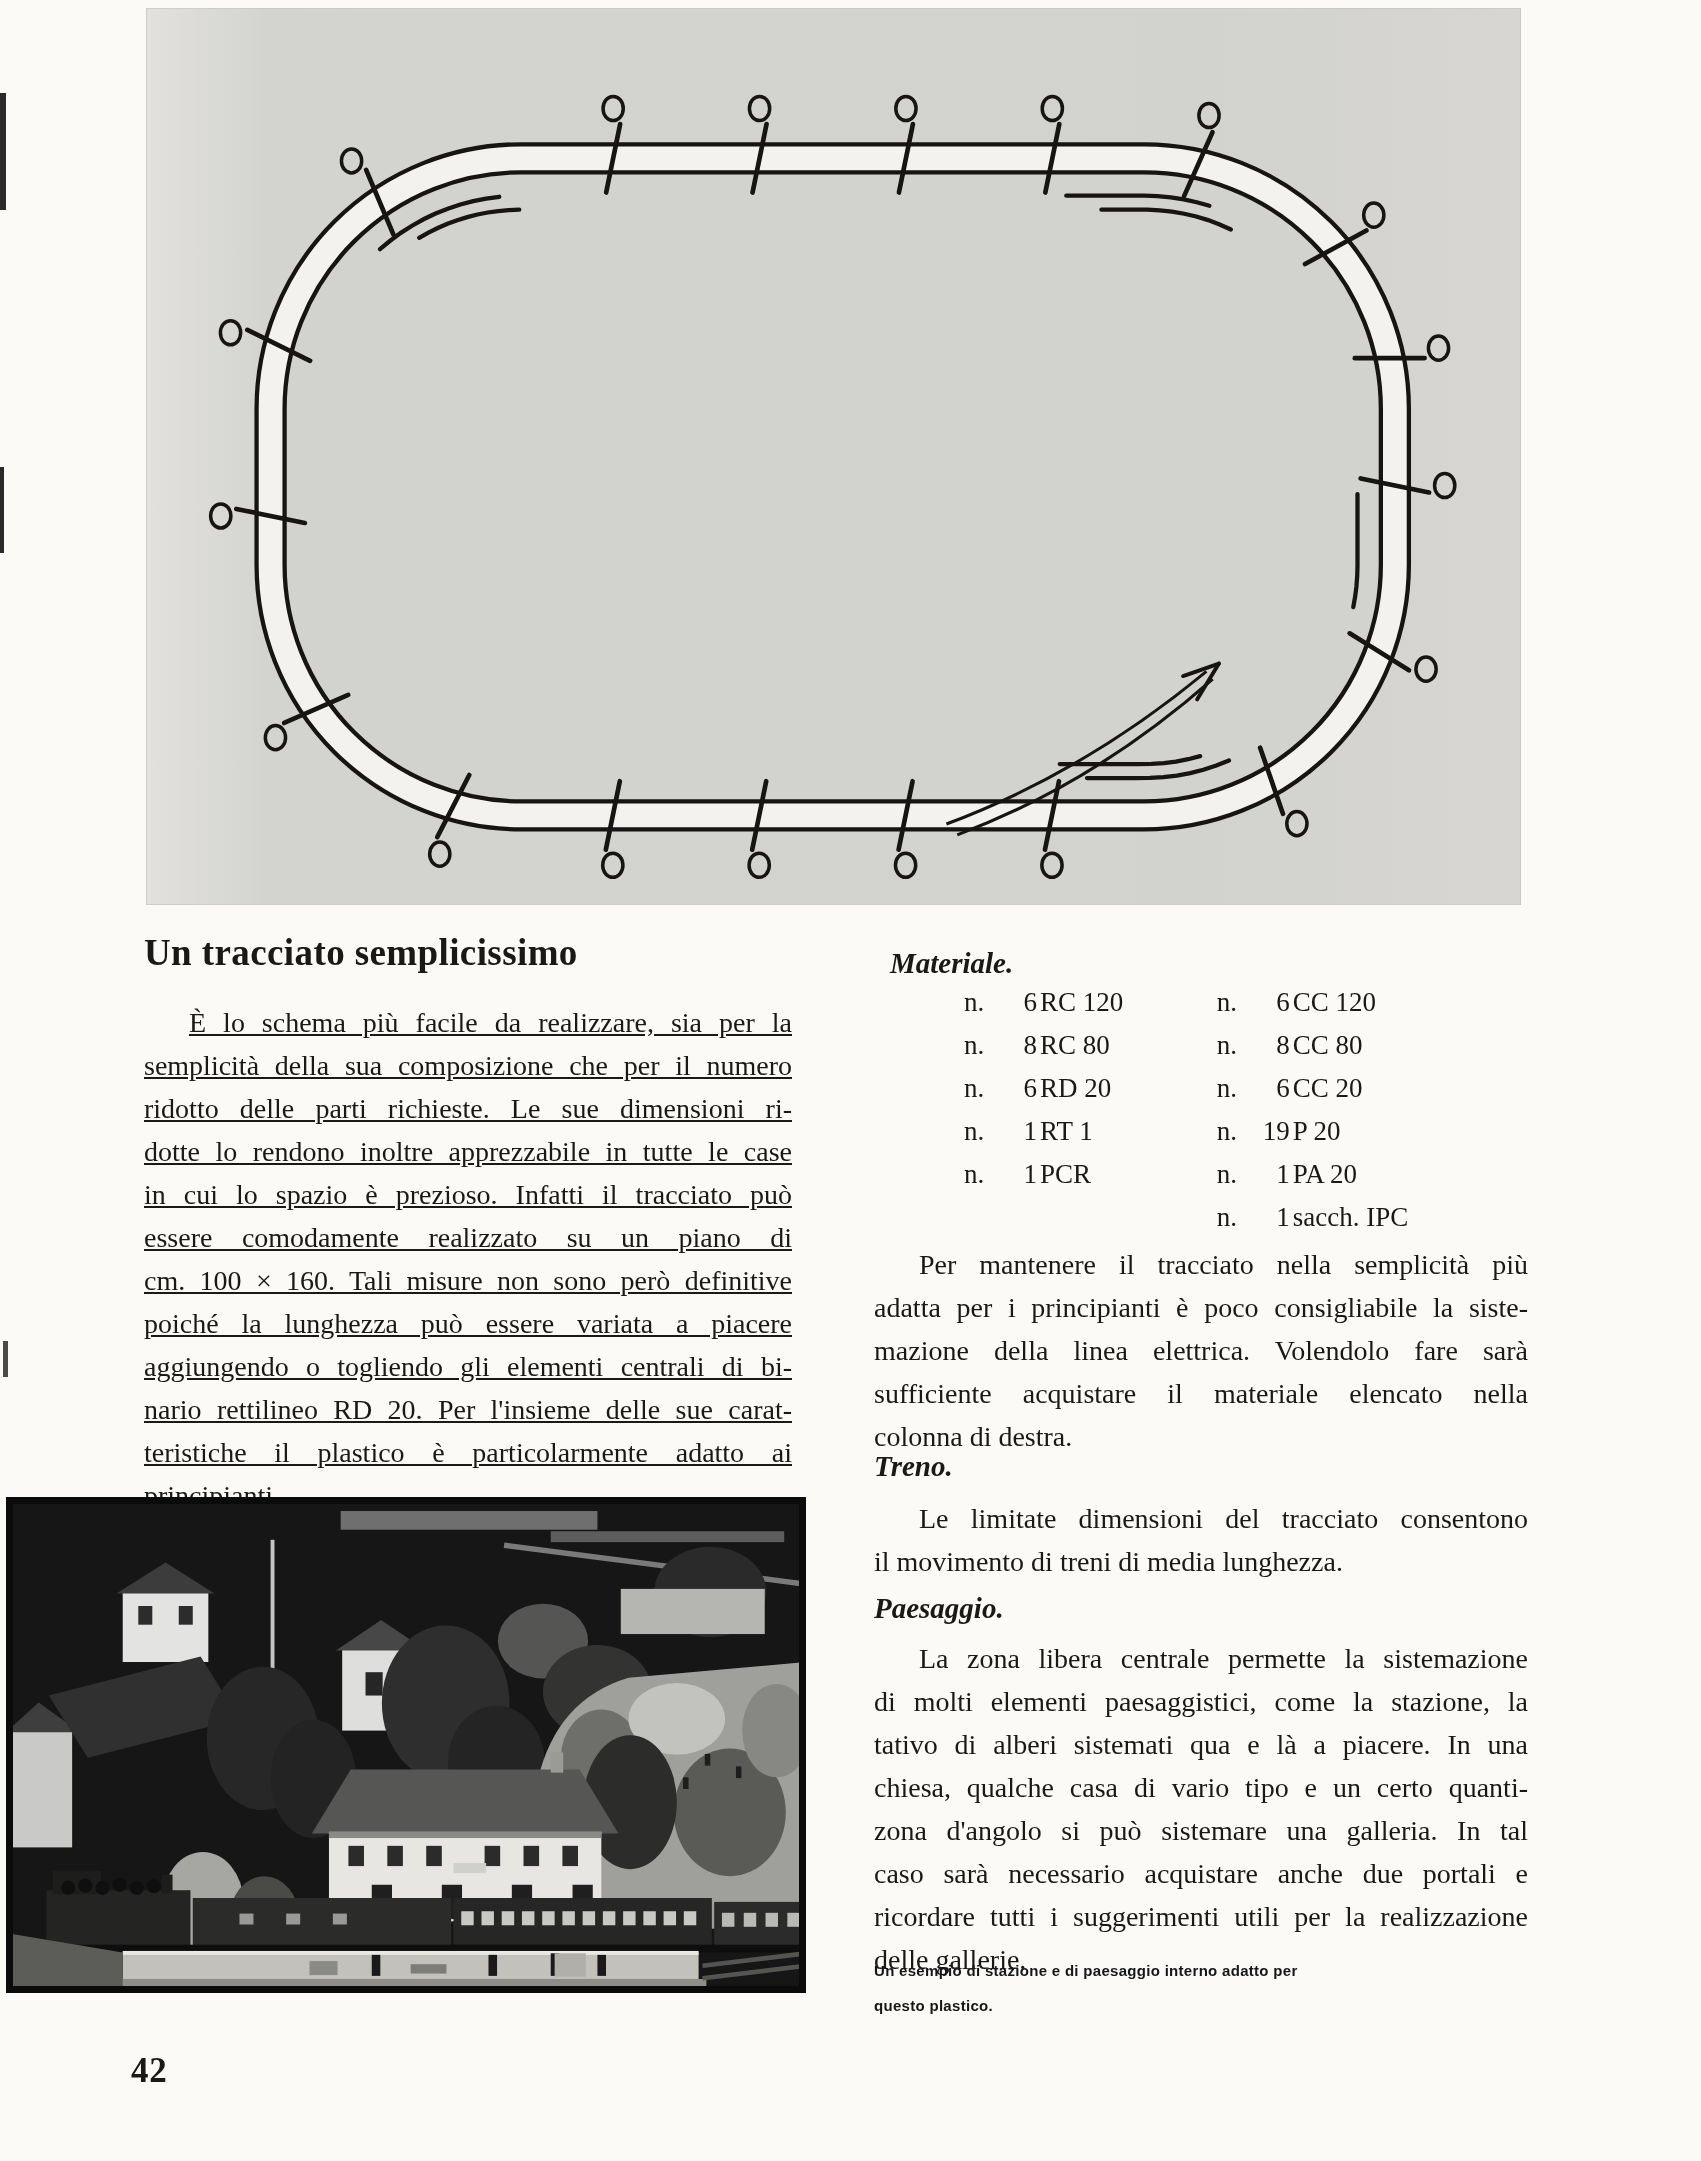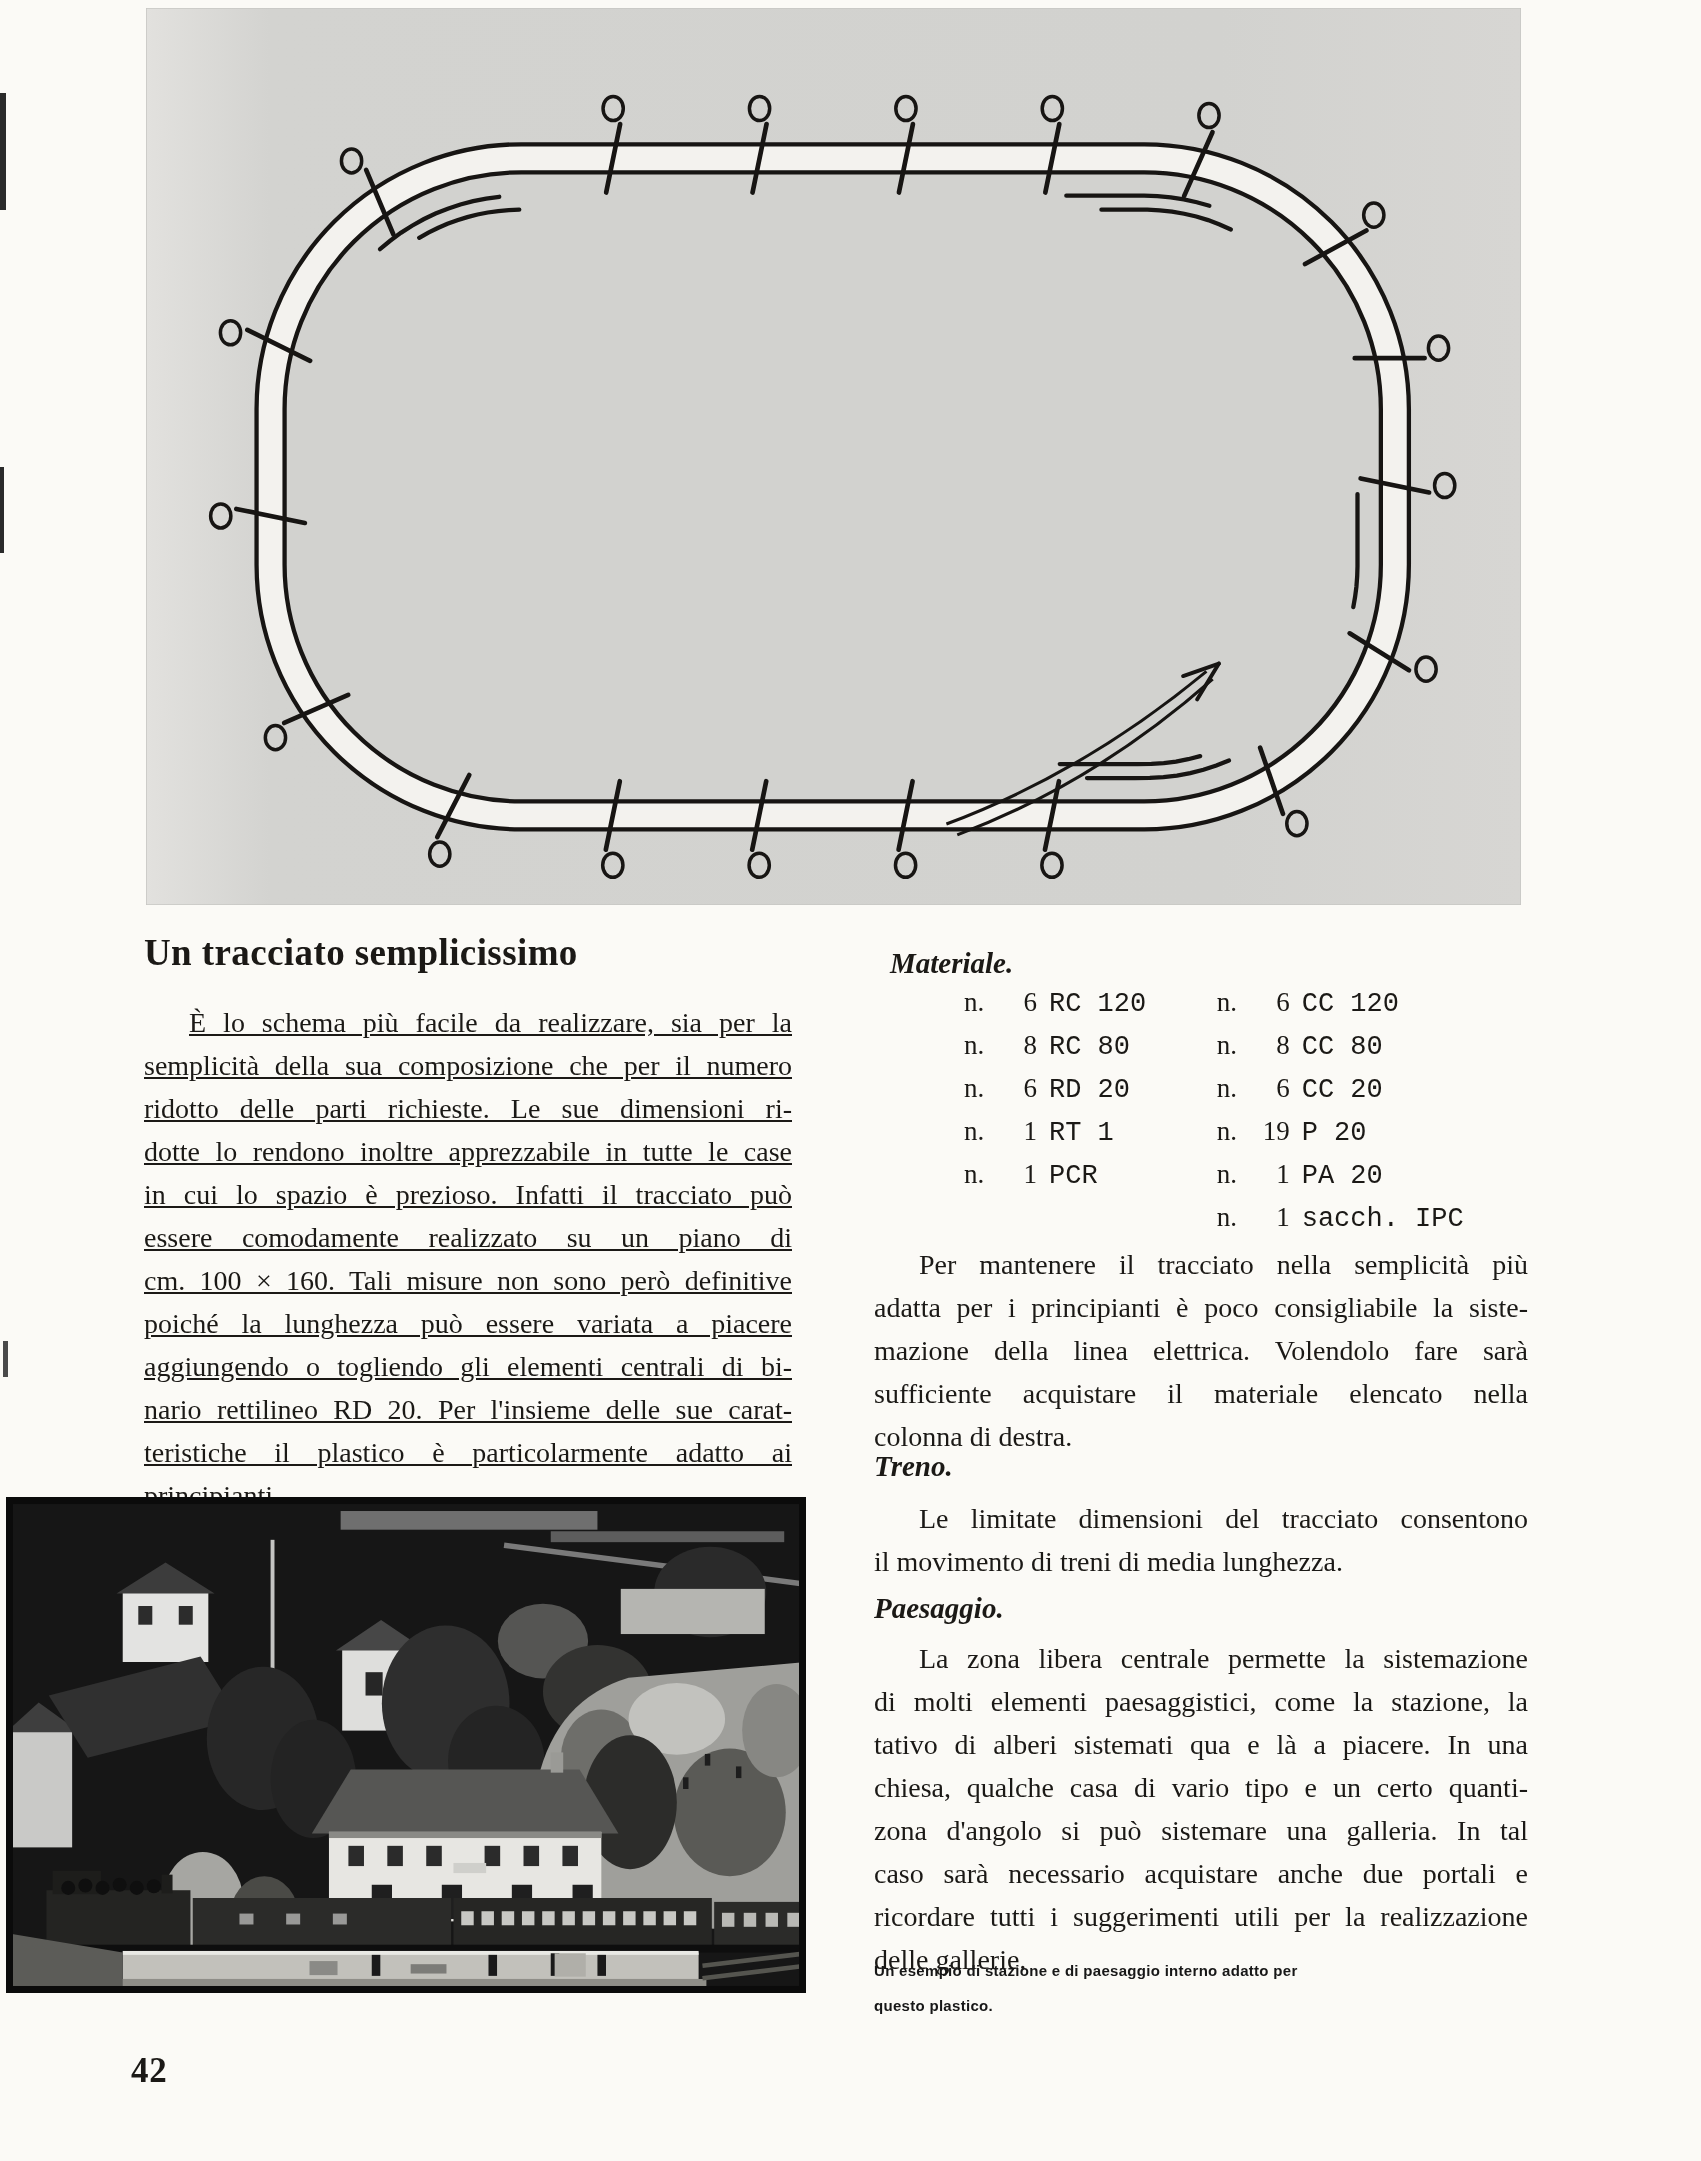--- a/index.html
+++ b/index.html
@@ -35,21 +35,21 @@
   .hPaesaggio{position:absolute; left:874px; top:1592px; margin:0;}
   #para-paesaggio{top:1637px;}
   
   .mlist{position:absolute; left:874px; top:987px; width:654px; font-size:27px;}
   .mcols{display:flex;}
   .mcol1{margin-left:90px; width:234px;}
   .mcol2{margin-left:18.7px;}
   .mrow{display:flex; height:43px; align-items:baseline;}
   .np{width:33px;}
   .qty{width:40px; text-align:right;}
-  .code{margin-left:12px; white-space:nowrap;font-family:Liberation Mono, monospace;}
+  .code{margin-left:3px; white-space:nowrap;}
   
   .photo{
     position:absolute; left:6.2px; top:1497px; width:800px; height:496px;
     background:#161616;
   }
   .photo svg{display:block;width:100%;height:100%;}
   
   .caption{
     position:absolute; left:874px; top:1953px; width:662px;
     font-family:"Liberation Sans", sans-serif; font-weight:bold;

